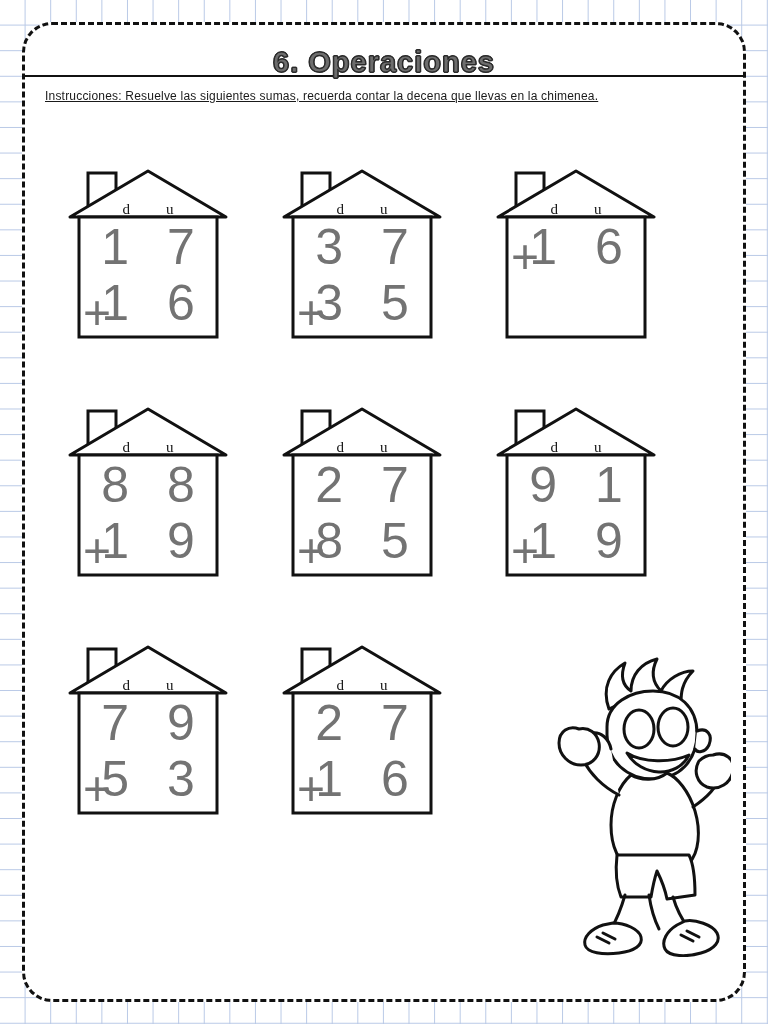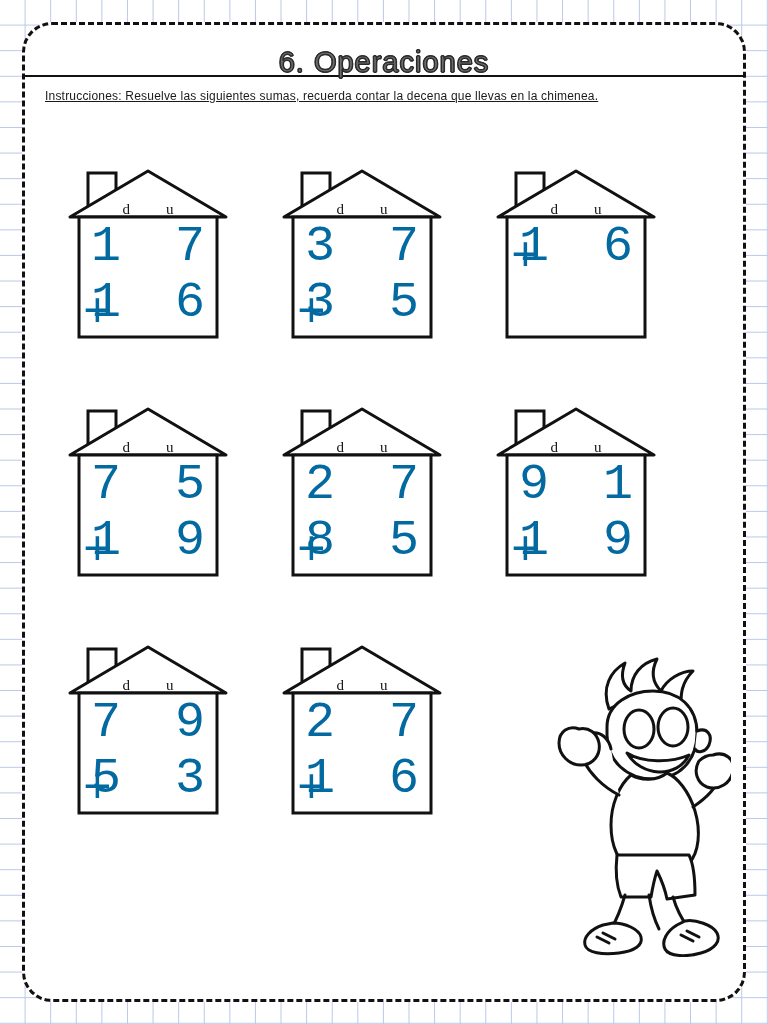--- a/index.html
+++ b/index.html
@@ -56,21 +56,21 @@
   #title-text {
     font-size: 29px;
     letter-spacing: 1px;
     color: #6d6d6d;
     -webkit-text-stroke: 1px #2a2a2a;
     text-shadow:
       1px 0 0 #2b2b2b,
       -1px 0 0 #2b2b2b,
       0 1px 0 #2b2b2b,
       0 -1px 0 #2b2b2b;
-    font-weight: normal;
+    font-weight: bold;
     margin-top: 24px;
   }
 
   
   #instructions {
     position: absolute;
     left: 20px;
     top: 62px;
     width: 678px;
     font-size: 12px;
@@ -114,22 +114,22 @@
     gap: 36px;
     font-size: 15px;
     color: #111;
     font-family: "Liberation Serif", serif;
   }
   .digits {
     position: absolute;
     left: 0;
     top: 64px;
     width: 170px;
-    font-family: Liberation Mono, monospace;
-    color: #0369a1;
+    font-family: Liberation Sans, sans-serif;
+    color: #737373;
   }
   .digit-line {
     display: flex;
     align-items: center;
     justify-content: center;
     height: 56px;
     position: relative;
   }
   .num {
     font-size: 50px;
@@ -254,21 +254,21 @@
           <rect x="25" y="18" width="28" height="40" fill="#fff" stroke="#111" stroke-width="3"></rect>
           <polygon points="85,16 163,62 7,62" fill="#fff" stroke="#111" stroke-width="3" stroke-linejoin="round"></polygon>
           <rect x="16" y="62" width="138" height="120" fill="#fff" stroke="#111" stroke-width="3"></rect>
         </svg>
         <div class="hdr-labels">
           <span>d</span>
           <span>u</span>
         </div>
         <div class="digits">
           <div class="digit-line">
-            <span class="num">7 5</span>
+            <span class="num">8 8</span>
           </div>
           <div class="digit-line">
             <span class="plus">+</span>
             <span class="num">1 9</span>
           </div>
         </div>
       </div>
 
       <div class="house">
         <svg width="170" height="200" viewBox="0 0 170 200">

